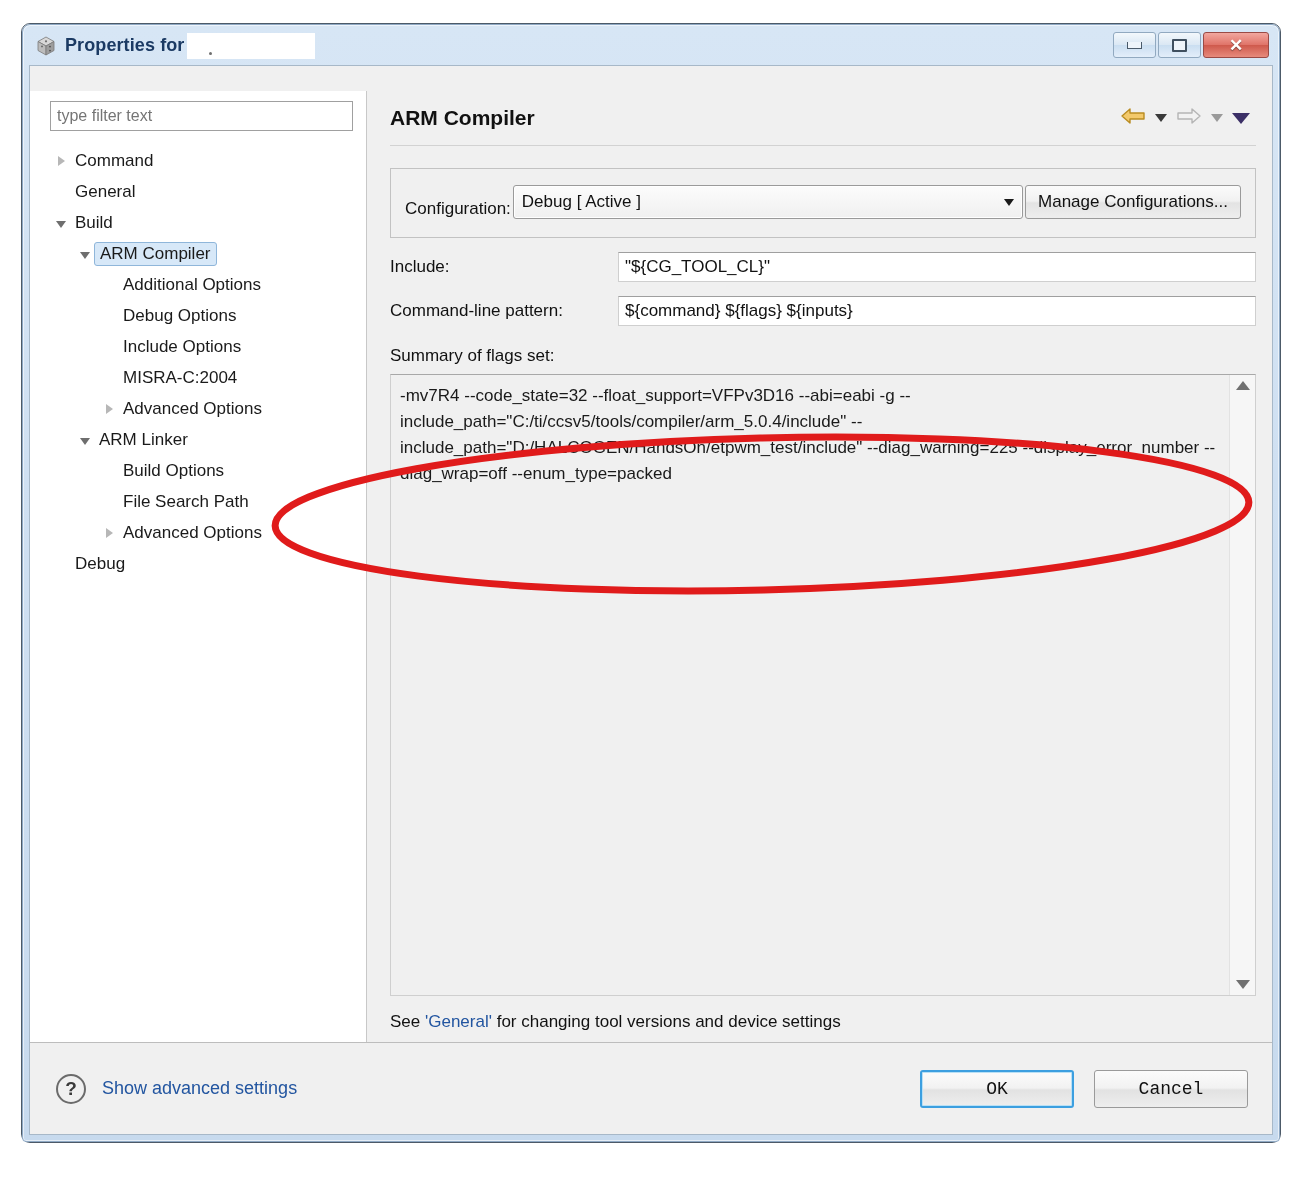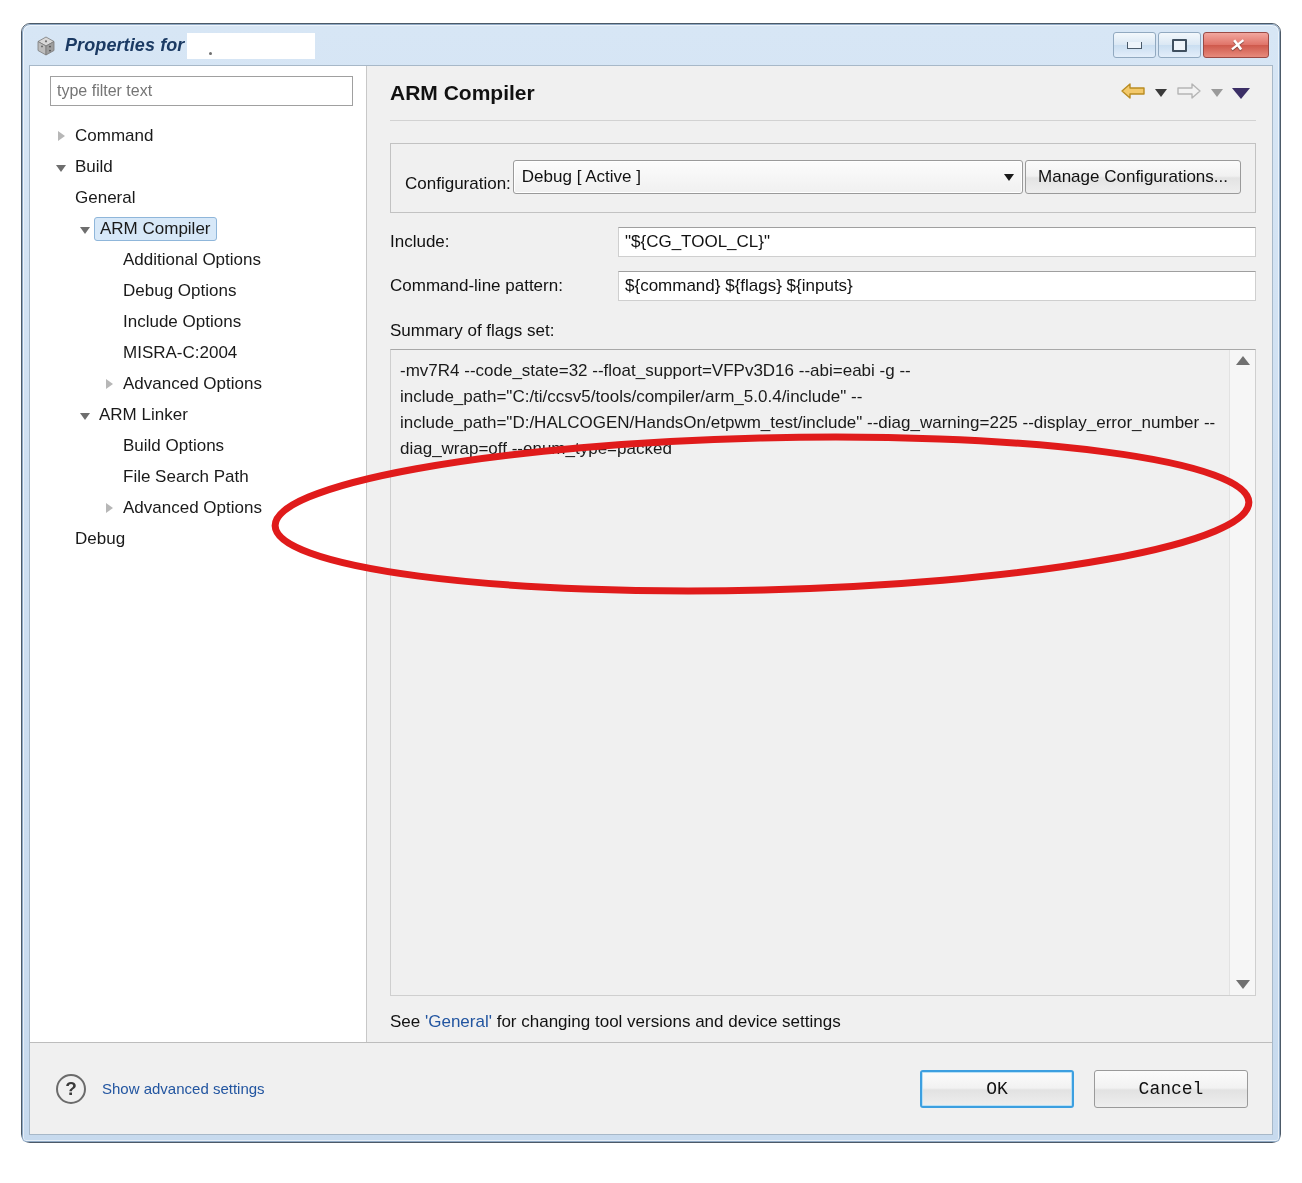--- a/index.html
+++ b/index.html
@@ -26,21 +26,20 @@
     position:absolute; left:21px; top:23px; width:1260px; height:1120px;
     border-radius:9px; border:1px solid #4c5a68; pointer-events:none;
   }
 
   
   .titlebar {
     position: absolute; left: 0; top: 0;
     width: 100%; height: 40px;
     display: flex; align-items: center;
     padding: 0 8px 0 12px;
-    font-style: italic;
   }
   .title-icon {
     width: 22px; height: 22px; margin-right: 8px;
     flex: 0 0 auto; position: relative; top: 1px;
   }
   .title-text {
     font-size: 18px; font-weight: bold; color: #1b3a63;
     letter-spacing: 0.1px; white-space: nowrap;
   }
   .title-redact {
@@ -76,20 +75,21 @@
   .client {
     position: absolute; left: 6px; top: 40px;
     width: calc(100% - 12px); height: calc(100% - 46px);
     background: #f0f0f0;
     border: 1px solid #a7b8c8;
     display: flex; flex-direction: column;
   }
   .body-area {
     flex: 1 1 auto; display: flex; min-height: 0;
     background: #7f1d1d;
+    margin-top: 25px;
   }
 
   
   .tree-pane {
     width: 336px; flex: 0 0 336px;
     background: #ffffff;
     display: flex; flex-direction: column;
     padding: 10px 0 0 0;
     border-right: 1px solid #ffffff;
     position: relative;
@@ -364,28 +364,28 @@
           <input class="filter-input" type="text" placeholder="type filter text" style="">
         </div>
         <div class="tree" id="tree-container">
             <div class="tree-row indent-1">
               <span class="tw">
                 <span class="arrow-collapsed"></span>
               </span>
               <span class="tree-label">Command</span>
             </div>
             <div class="tree-row indent-1">
+              <span class="tw"></span>
+              <span class="tree-label">General</span>
+            </div>
+            <div class="tree-row indent-1">
               <span class="tw">
                 <span class="arrow-expanded"></span>
               </span>
               <span class="tree-label">Build</span>
-            </div>
-            <div class="tree-row indent-1">
-              <span class="tw"></span>
-              <span class="tree-label">General</span>
             </div>
             <div class="tree-row indent-2 selected">
               <span class="tw">
                 <span class="arrow-expanded"></span>
               </span>
               <span class="tree-label">ARM Compiler</span>
             </div>
             <div class="tree-row indent-3">
               <span class="tw"></span>
               <span class="tree-label">Additional Options</span>
@@ -493,21 +493,21 @@
         <div class="see-line">
           <span>See </span><a class="link">'General'</a><span> for changing tool versions and device settings</span>
         </div>
 
       </div>
     </div>
 
     <div class="bottom-bar">
       <span class="help-icon">?</span>
       <div class="bottom-links">
-        <a class="link" style="font-size:15px;">Show advanced settings</a>
+        <a class="link" style="font-size:18px;">Show advanced settings</a>
       </div>
       <div class="bottom-buttons">
         <button class="btn-dialog default">OK</button>
         <button class="btn-dialog">Cancel</button>
       </div>
     </div>
   </div>
 </div>
 
 <svg class="annotation" viewBox="0 0 1302 1183">

